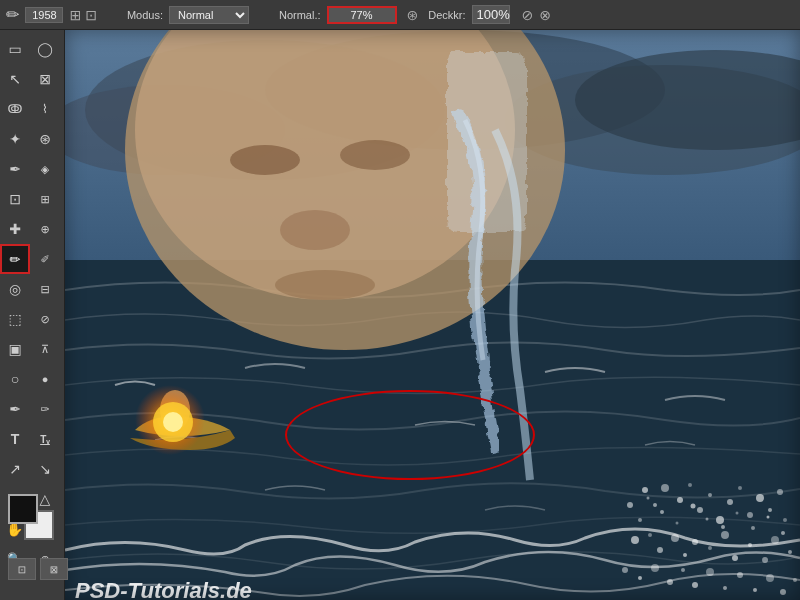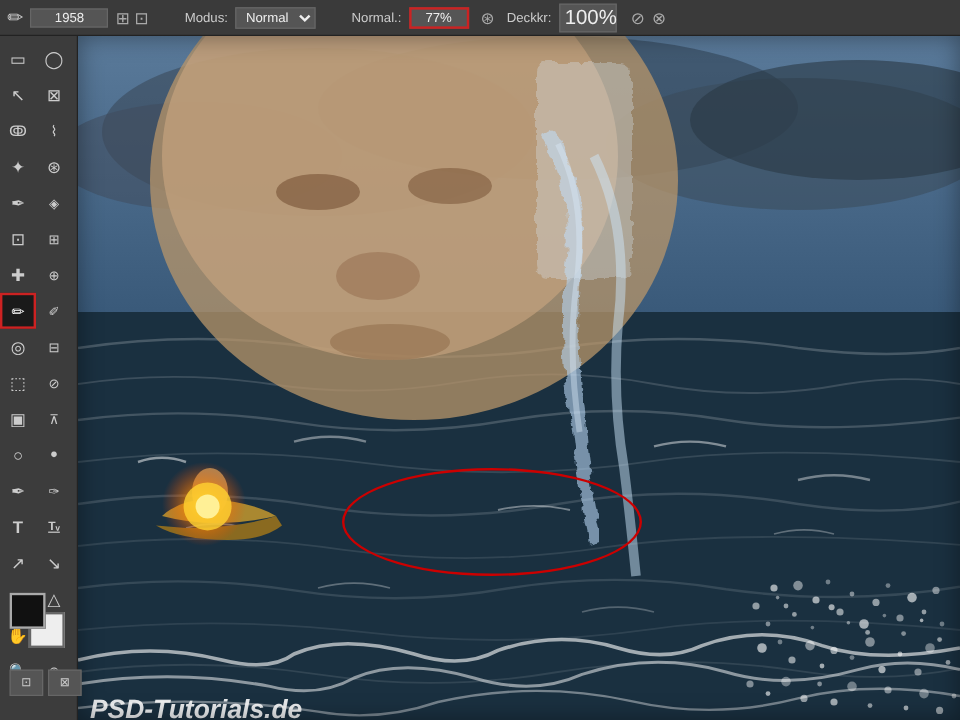--- a/index.html
+++ b/index.html
@@ -28,64 +28,64 @@
     .toolbar-brush-icon {
       color: #ccc;
       font-size: 16px;
     }
     .toolbar-size-box {
       background: #555;
       border: 1px solid #666;
       color: #eee;
       font-size: 11px;
       padding: 1px 4px;
-      width: 65px;
+      width: 38px;
       text-align: center;
     }
     .toolbar-settings-icons {
       display: flex; gap: 4px; align-items: center;
     }
     .toolbar-settings-icons span {
       color: #aaa; font-size: 14px; cursor: pointer;
     }
     .toolbar-label {
       color: #ccc;
       font-size: 11px;
       margin-left: 24px;
     }
     .toolbar-dropdown {
       background: #555;
       border: 1px solid #666;
       color: #eee;
       font-size: 11px;
       padding: 1px 4px;
-      width: 67px;
+      width: 80px;
     }
     .toolbar-opacity-box {
       background: #555;
       border: 2px solid #cc2222;
       color: #eee;
       font-size: 11px;
       padding: 1px 4px;
-      width: 50px;
+      width: 70px;
       text-align: center;
     }
     .toolbar-flow-label {
       color: #ccc;
       font-size: 11px;
       margin-left: 4px;
     }
     .toolbar-flow-box {
       background: #555;
       border: 1px solid #666;
       color: #eee;
-      font-size: 17px;
+      font-size: 13px;
       padding: 1px 4px;
-      width: 48px;
-      text-align: right;
+      width: 38px;
+      text-align: left;
     }
     .toolbar-airbrush-icons {
       display: flex; gap: 6px; margin-left: 6px;
     }
     .toolbar-airbrush-icons span {
       color: #aaa; font-size: 14px;
     }
 
     
     #left-toolbar {

